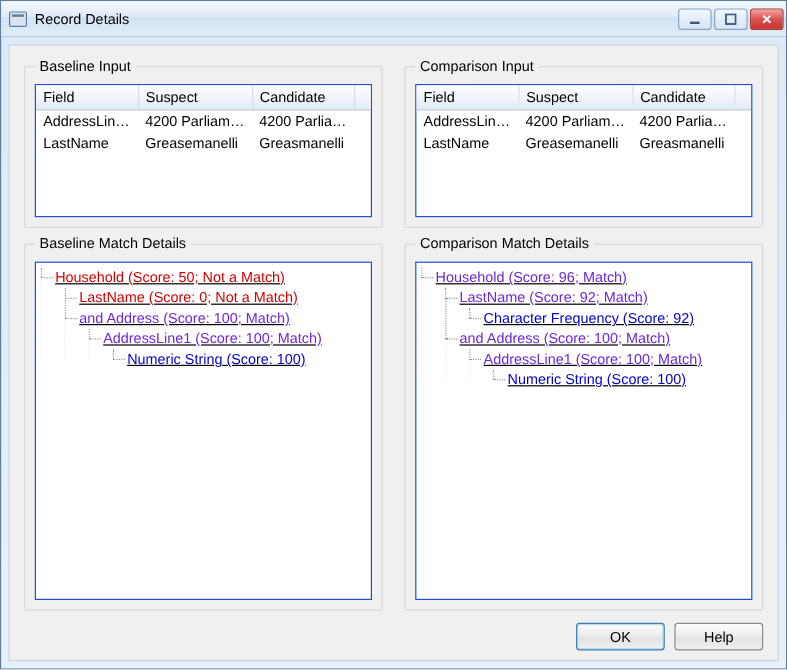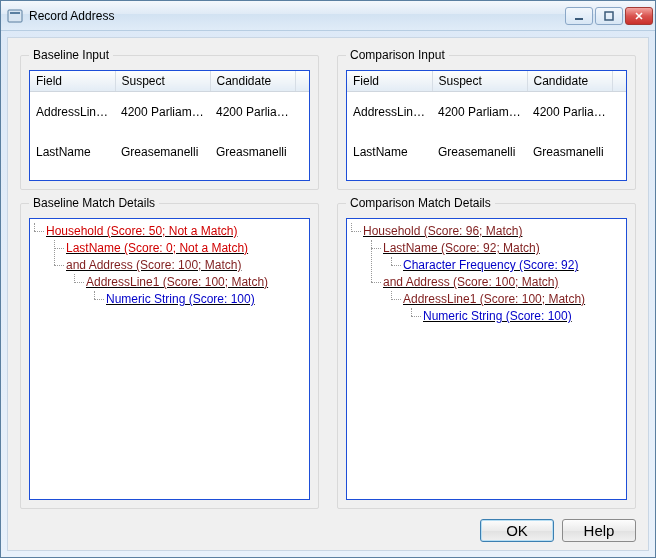--- a/index.html
+++ b/index.html
@@ -106,21 +106,21 @@
     background: linear-gradient(to bottom,#fdfefe,#eef3f8 60%,#e3ecf5);
     border-right: 1px solid #d6dde5;
     border-bottom: 1px solid #cfd6de;
     padding: 3px 6px;
     overflow: hidden;
     white-space: nowrap;
     text-overflow: ellipsis;
   }
   .tbl thead th:last-child { border-right: none; }
   .tbl tbody td {
-    padding: 13px 6px;
+    padding: 2px 6px;
     overflow: hidden;
     white-space: nowrap;
     text-overflow: ellipsis;
   }
   .col-field { width: 85px; }
   .col-suspect { width: 95px; }
   .col-candidate { width: auto; }
   .col-spacer { width: 14px; }
 
   
@@ -158,36 +158,36 @@
     content: "";
     position: absolute;
     left: -12px;
     top: 9px;
     bottom: -100px;
     width: 2px;
     background: #fff;
   }
 
   .c-red { color: #d10000; }
-  .c-green { color: #7f1d1d; }
+  .c-green { color: #6d28d9; }
   .c-blue { color: #0000c8; }
 
   .footer {
     display: flex;
     justify-content: flex-end;
     gap: 8px;
     padding-top: 10px;
   }
   .btn {
     min-width: 74px;
     height: 23px;
     border: 1px solid #8b8b8b;
     border-radius: 3px;
     background: linear-gradient(to bottom,#fdfdfd,#ebebeb 50%,#e1e1e1 51%,#f0f0f0);
-    font-size: 15px;
+    font-size: 12px;
     font-family: inherit;
     cursor: pointer;
   }
   .btn.primary {
     border-color: #3c7fb1;
     box-shadow: 0 0 0 1px #b7def3 inset;
   }
   .input-table-wrap { height: 142px; }
   .tree-wrap { flex:1; }
 </style>
@@ -195,21 +195,21 @@
 <body>
 
 <div class="window">
   <div class="titlebar">
     <span class="app-icon">
       <svg width="16" height="16" viewBox="0 0 16 16">
         <rect x="1" y="2" width="14" height="12" rx="1" fill="#d9e6f2" stroke="#5a7fa0"></rect>
         <rect x="3" y="4" width="10" height="2" fill="#5a7fa0"></rect>
       </svg>
     </span>
-    <span class="title">Record Address</span>
+    <span class="title">Record Details</span>
     <div class="win-btns">
       <div class="win-btn">
         <svg width="10" height="10" viewBox="0 0 10 10">
             <rect x="1" y="7" width="8" height="2" fill="#3b5b7a"></rect>
           </svg>
       </div>
       <div class="win-btn">
         <svg width="10" height="10" viewBox="0 0 10 10">
             <rect x="1" y="1" width="8" height="8" fill="none" stroke="#3b5b7a" stroke-width="1.5"></rect>
           </svg>

